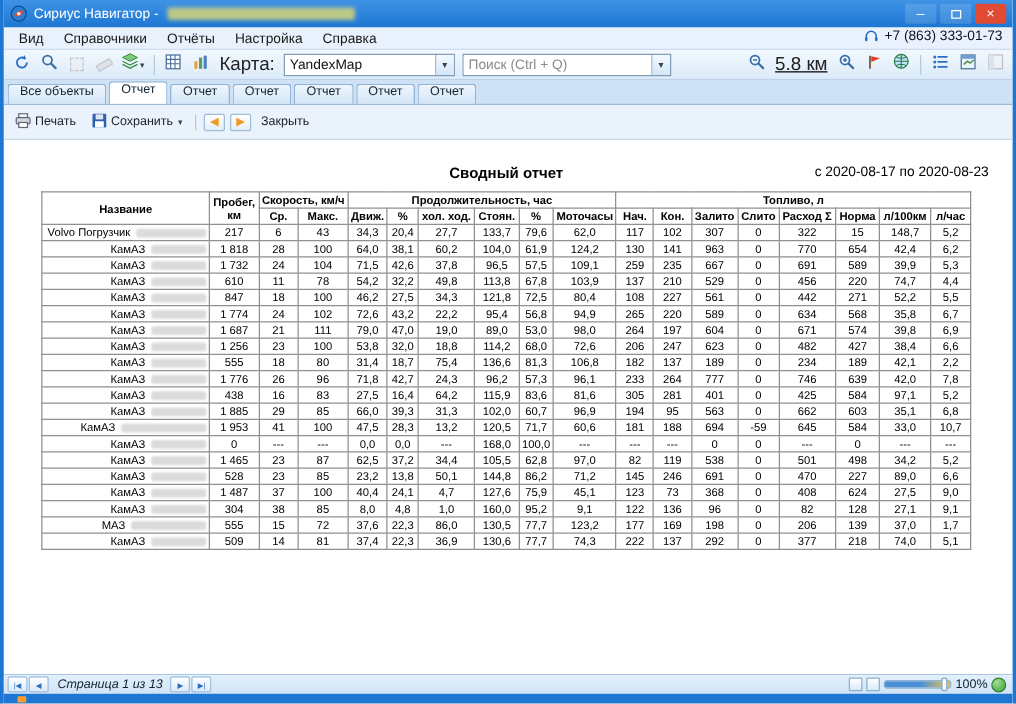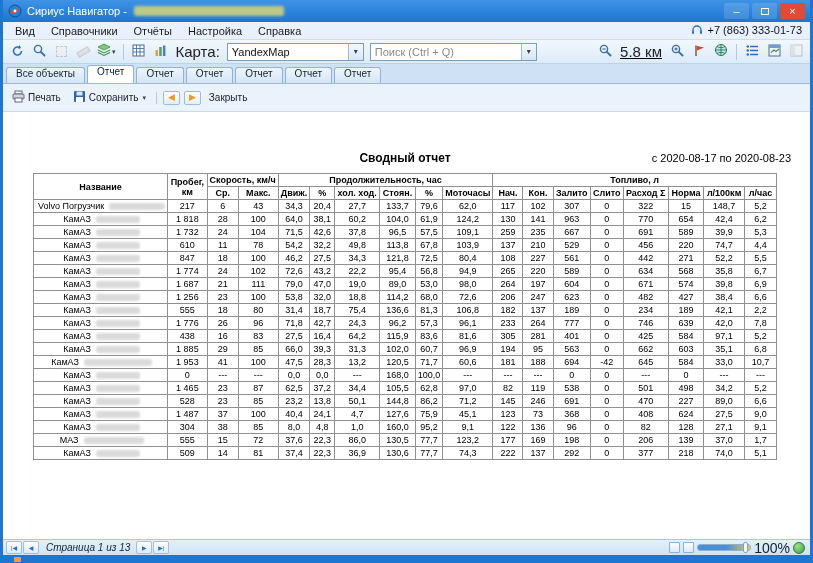--- a/index.html
+++ b/index.html
@@ -55,47 +55,47 @@
   
   .report-toolbar{height:28px;flex:0 0 auto;background:#eaf2fb;border-bottom:1px solid #c8d9ec;
     display:flex;align-items:center;font-size:10px;color:#223;padding:0 5px;gap:4px;}
   .rt-btn{display:flex;align-items:center;gap:3px;padding:1px 4px;border-radius:2px;white-space:nowrap;}
   .rt-btn.framed{border:1px solid #9ebcd9;background:linear-gradient(#fff,#e2eefb);height:14px;}
   .rt-sep{width:1px;height:12px;background:#b4c9de;margin:0 2px;}
   .orange-glyph{color:#f29a1e;font-size:9px;line-height:9px;}
 
   
   .report-area{flex:1 1 auto;background:#fff;position:relative;overflow:hidden;}
-  .report-content{width:744px;margin:39px 0 0 30px;}
+  .report-content{width:744px;margin:19px 0 0 30px;}
   .report-header{position:relative;height:16px;margin-bottom:6px;}
   .report-title{position:absolute;left:0;right:0;text-align:center;font-size:12px;font-weight:bold;color:#000;}
   .report-period{position:absolute;right:-14px;top:1px;font-size:11px;color:#000;}
   .report-table{border-collapse:collapse;table-layout:fixed;border:1px solid #555;}
   .report-table th,.report-table td{border:1px solid #909090;font-size:9px;color:#000;text-align:center;
     padding:1px 2px;height:13px;line-height:10px;overflow:hidden;white-space:nowrap;}
   .report-table th{font-weight:bold;}
   .report-table th.rowhead{white-space:normal;}
-  .report-table td.name-cell{text-align:center;padding-left:4px;}
+  .report-table td.name-cell{text-align:right;padding-left:4px;}
   .redact{display:inline-block;width:44px;height:7px;background:#bdbdbd;opacity:.55;border-radius:2px;
     margin-left:5px;filter:blur(1px);vertical-align:middle;}
   tbody tr:nth-child(1) .redact{width:56px;}
   tbody tr:nth-child(13) .redact{width:68px;}
   tbody tr:nth-child(19) .redact{width:60px;}
 
   
   .statusbar{height:16px;flex:0 0 auto;background:linear-gradient(#e4f0fb,#cfe3f6);border-top:1px solid #a9c6e2;
     display:flex;align-items:center;padding:0 3px;font-size:10px;color:#123;}
   .nav-btn{width:16px;height:13px;border:1px solid #9fc0e0;background:linear-gradient(#fff,#ddeafa);
     display:flex;align-items:center;justify-content:center;font-size:6px;color:#2a6fc4;border-radius:2px;margin-right:1px;}
   .page-indicator{margin:0 6px;font-style:italic;}
   .status-right{margin-left:auto;display:flex;align-items:center;gap:3px;padding-right:2px;}
   .layout-btn{width:11px;height:11px;border:1px solid #8fb0cf;background:linear-gradient(#fff,#d9e9f9);border-radius:1px;}
   .zoom-track{width:54px;height:7px;background:linear-gradient(90deg,#4a8fd6 55%,#f2c64a);border:1px solid #8fb0cf;border-radius:3px;position:relative;}
   .zoom-thumb{position:absolute;right:2px;top:-3px;width:5px;height:11px;background:#f4f9ff;border:1px solid #7fa3c6;border-radius:2px;}
-  .zoom-label{font-size:14px;}
+  .zoom-label{font-size:10px;}
   .fit-btn{width:12px;height:12px;border-radius:50%;background:radial-gradient(circle at 35% 30%,#9fe08a,#3f9e3f);border:1px solid #2f7f2f;}
 
   
   .window-bottom{height:8px;flex:0 0 auto;background:var(--titlebar,#1c76d2);display:flex;align-items:center;padding-left:11px;}
   .bottom-accent{width:7px;height:5px;background:#ff9a2e;border-radius:1px;}
 </style>
 </head>
 <body>
 
 <div class="window">
@@ -604,21 +604,21 @@
               <td>100</td>
               <td>47,5</td>
               <td>28,3</td>
               <td>13,2</td>
               <td>120,5</td>
               <td>71,7</td>
               <td>60,6</td>
               <td>181</td>
               <td>188</td>
               <td>694</td>
-              <td>-42</td>
+              <td>-59</td>
               <td>645</td>
               <td>584</td>
               <td>33,0</td>
               <td>10,7</td>
             </tr>
             <tr>
               <td class="name-cell"><span>КамАЗ</span><span class="redact"></span></td>
               <td>0</td>
               <td>---</td>
               <td>---</td>

